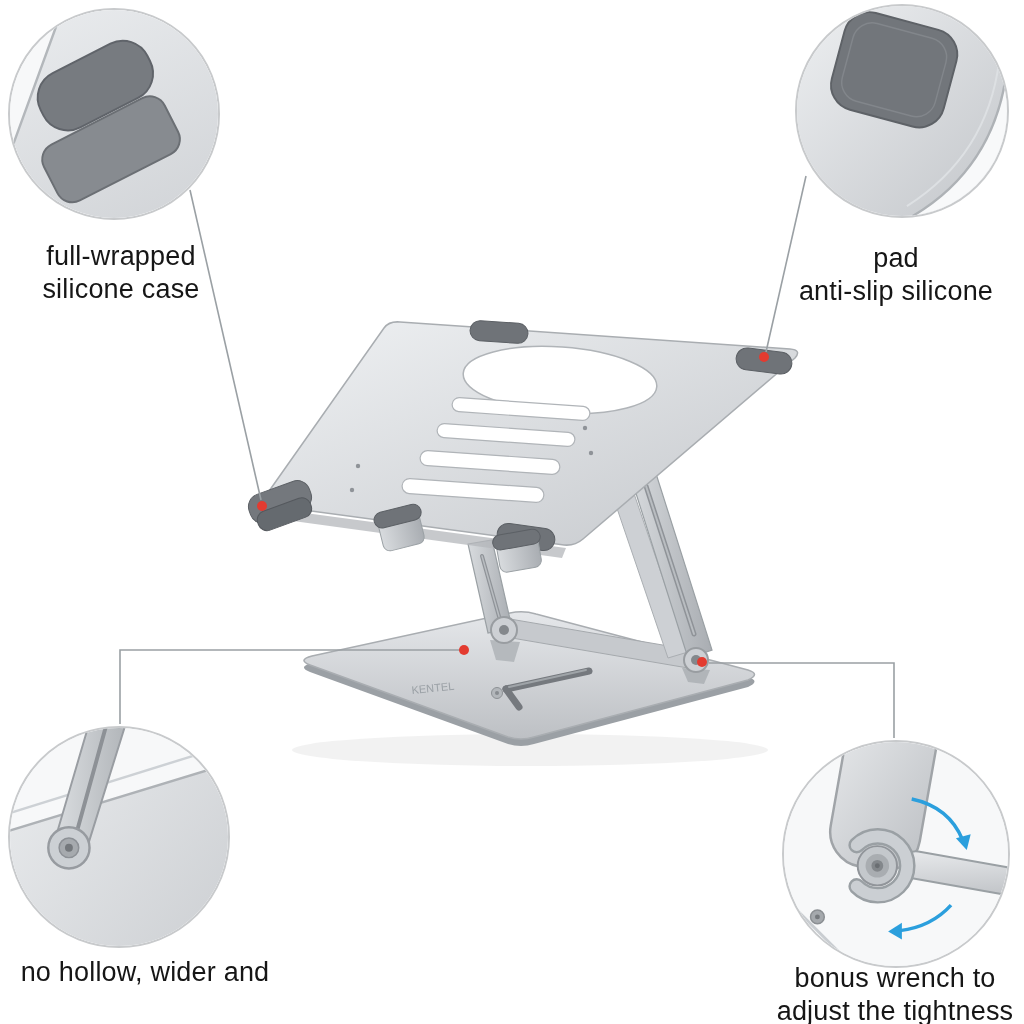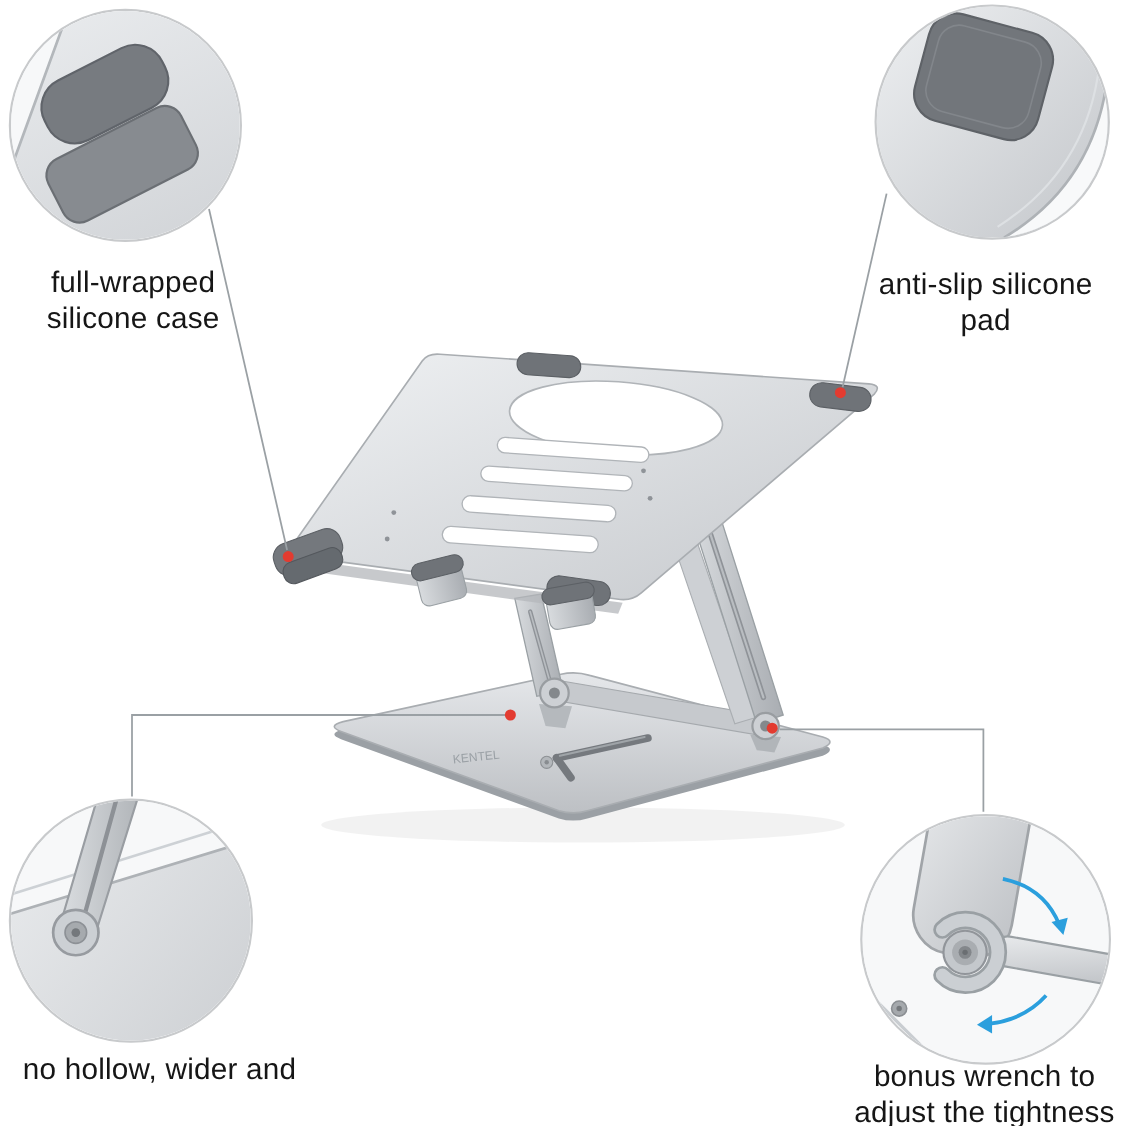--- a/index.html
+++ b/index.html
@@ -220,22 +220,22 @@
       </g>
     </svg>
   </div>
 
   <div class="label label-tl">
     <span>full-wrapped</span>
     <span>silicone case</span>
   </div>
 
   <div class="label label-tr">
+    <span>pad</span>
     <span>anti-slip silicone</span>
-    <span>pad</span>
   </div>
 
   <div class="label label-bl">
     <span>no hollow, wider and</span>
   </div>
 
   <div class="label label-br">
     <span>bonus wrench to</span>
     <span>adjust the tightness</span>
   </div>

